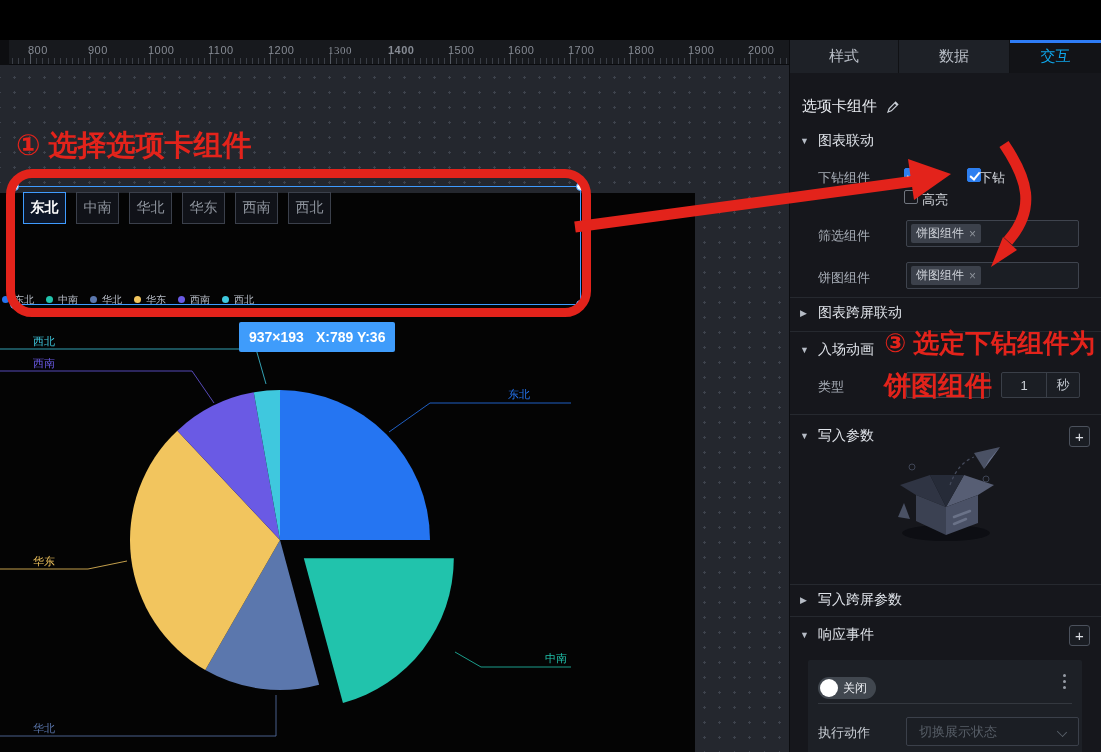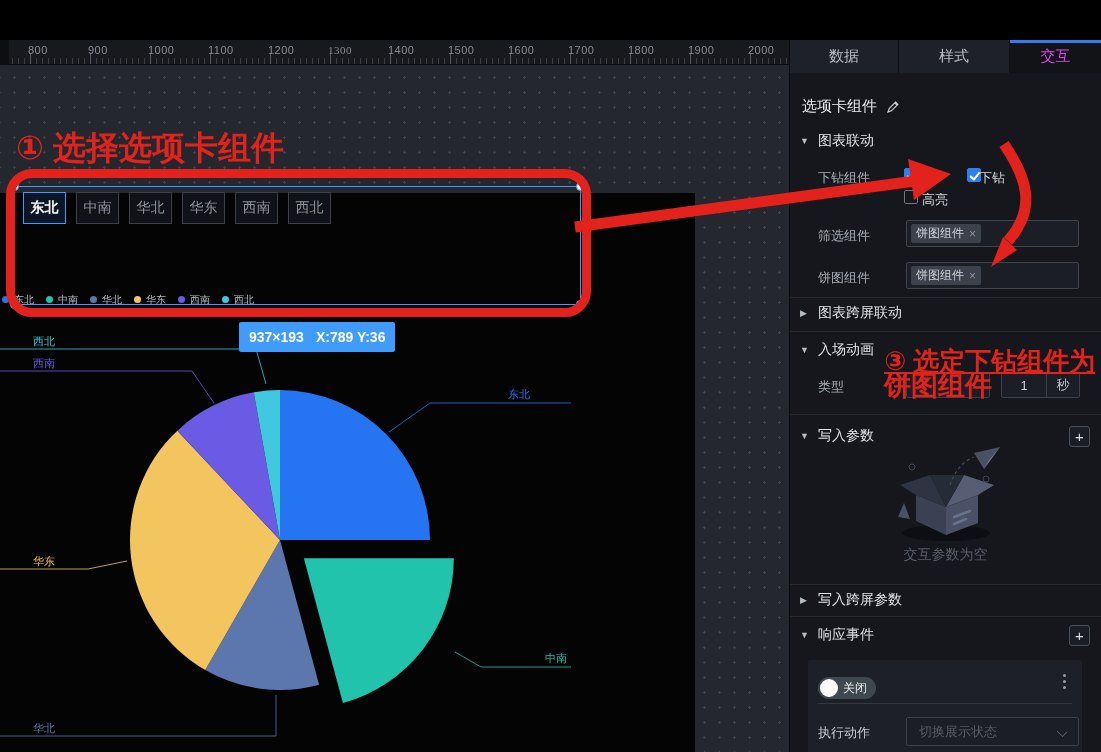--- a/index.html
+++ b/index.html
@@ -49,34 +49,34 @@
   .size-tooltip { position:absolute; left:239px; top:282px; height:30px; padding:0 10px;
     background:#3f9cfb; color:#fff; font-size:14px; font-weight:bold; display:flex; gap:12px;
     align-items:center; border-radius:2px; z-index:30; white-space:nowrap; }
 
   
   .red-rect { position:absolute; left:6px; top:129px; width:585px; height:148px;
     border:9px solid #e3231b; border-radius:26px; z-index:60; pointer-events:none; }
   #ann-svg { position:absolute; left:0; top:0; width:1101px; height:752px; z-index:60; pointer-events:none; }
   .red-text { position:absolute; color:#e3231b; font-weight:bold; z-index:61; white-space:nowrap;
     letter-spacing:0px; pointer-events:none; }
-  .rt1 { left:16px; top:86px; font-size:33px; }
+  .rt1 { left:16px; top:86px; font-size:29px; }
   .rt2 { left:898px; top:72px; font-size:26px; }
-  .rt3a { left:884px; top:304px; font-size:26px;text-decoration:underline; }
+  .rt3a { left:884px; top:286px; font-size:26px; }
   .rt3b { left:884px; top:328px; font-size:27px; }
 
   
   .panel { position:absolute; left:789px; top:0; width:312px; height:752px; background:#16171c;
     border-left:1px solid #0b0c0f; z-index:15; }
   .panel-tabs { position:absolute; left:0; top:0; width:100%; height:33px; display:flex; }
   .ptab { height:33px; display:flex; align-items:center; justify-content:center; font-size:15px;
     color:#b9bec7; background:#1e2127; cursor:pointer; }
   .ptab:nth-child(1){ width:108px; } .ptab:nth-child(2){ width:111px; border-left:1px solid #101114; }
   .ptab:nth-child(3){ flex:1; border-left:1px solid #101114; }
-  .ptab.active { background:#121317; color:#d946ef; box-shadow:inset 0 3px 0 #2e7cf6; }
+  .ptab.active { background:#121317; color:#0ea5e9; box-shadow:inset 0 3px 0 #2e7cf6; }
 
   .comp-title { position:absolute; left:12px; top:57px; font-size:15px; color:#e8ebf0; display:flex; align-items:center; gap:9px; }
   .sec-row { position:absolute; left:0; width:100%; height:18px; cursor:pointer; }
   .sec-tri { position:absolute; left:10px; top:4px; font-size:9px; color:#b6bcc5; }
   .sec-title { position:absolute; left:28px; top:0; font-size:14px; color:#e0e4ea; }
   .divider { position:absolute; left:0; width:100%; height:1px; background:#26292f; }
 
   .fld-label { position:absolute; left:28px; font-size:13px; color:#a7adb6; white-space:nowrap; }
   .cbox { position:absolute; width:14px; height:14px; border-radius:2px; border:1px solid #70757e; cursor:pointer; }
   .cbox.checked { background:#2d7ff0; border-color:#2d7ff0; }
@@ -135,21 +135,21 @@
 
   <div class="ruler">
     <div class="ruler-corner"></div>
     <div>
         <span class="ruler-num" style="left: 28px;">800</span>
         <span class="ruler-num" style="left: 88px;">900</span>
         <span class="ruler-num" style="left: 148px;">1000</span>
         <span class="ruler-num" style="left: 208px;">1100</span>
         <span class="ruler-num" style="left: 268px;">1200</span>
         <span class="ruler-num" style="left: 328px; font-family: Liberation Serif, serif;">1300</span>
-        <span class="ruler-num" style="left: 388px;">1400</span>
+        <span class="ruler-num" style="left: 388px; font-weight: bold;">1400</span>
         <span class="ruler-num" style="left: 448px;">1500</span>
         <span class="ruler-num" style="left: 508px;">1600</span>
         <span class="ruler-num" style="left: 568px;">1700</span>
         <span class="ruler-num" style="left: 628px;">1800</span>
         <span class="ruler-num" style="left: 688px;">1900</span>
         <span class="ruler-num" style="left: 748px;">2000</span>
       </div>
   </div>
 
   <svg id="pie-svg" viewBox="0 0 789 752">
@@ -226,22 +226,22 @@
     <polygon points="951,134 914,160 908,119" fill="#e3231b"></polygon>
     <path d="M 1004,104 C 1027,138 1037,168 1008,201" stroke="#e3231b" stroke-width="11" fill="none"></path>
     <polygon points="991,227 1017,210 1003,197" fill="#e3231b"></polygon>
   </svg>
   <div class="red-text rt1">① 选择选项卡组件</div>
   <div class="red-text rt3a">③ 选定下钻组件为</div>
   <div class="red-text rt3b">饼图组件</div>
 
   <div class="panel">
     <div class="panel-tabs">
+        <div class="ptab">样式</div>
         <div class="ptab">数据</div>
-        <div class="ptab">样式</div>
         <div class="ptab active">交互</div>
       </div>
 
     <div class="comp-title">
       <span>选项卡组件</span>
       <svg class="pencil-svg" width="14" height="14" viewBox="0 0 14 14">
         <path d="M2 12 L3.2 8.6 L9.6 2.2 L11.8 4.4 L5.4 10.8 Z M9 3 L11 5" fill="none" stroke="#c9ced6" stroke-width="1.2"></path>
       </svg>
     </div>
 
@@ -306,21 +306,20 @@
       <polygon points="30,50 60,62 60,90 30,76" fill="#3b4152"></polygon>
       <polygon points="60,62 92,50 92,78 60,90" fill="#4a5166"></polygon>
       <path d="M68,72 L84,66 M68,79 L80,74" stroke="#6a7288" stroke-width="2.5" stroke-linecap="round"></path>
       <polygon points="88,8 114,2 98,24" fill="#4a5164"></polygon>
       <polygon points="98,24 114,2 103,15" fill="#6d758f"></polygon>
       <path d="M64,40 Q72,18 88,12" stroke="#454b5c" stroke-width="1.2" stroke-dasharray="3 3" fill="none"></path>
       <circle cx="26" cy="22" r="3" stroke="#3f4555" fill="none"></circle>
       <circle cx="100" cy="34" r="3" stroke="#3f4555" fill="none"></circle>
       <polygon points="18,58 24,74 12,72" fill="#4a5164"></polygon>
     </svg>
-    <div class="empty-text">交互参数为空</div>
     <div class="divider" style="top:544px"></div>
 
     <div class="sec-row" style="top:551px">
       <span class="sec-tri">▶</span>
       <span class="sec-title">写入跨屏参数</span>
     </div>
     <div class="divider" style="top:576px"></div>
 
     <div class="sec-row" style="top:586px">
       <span class="sec-tri">▼</span>

